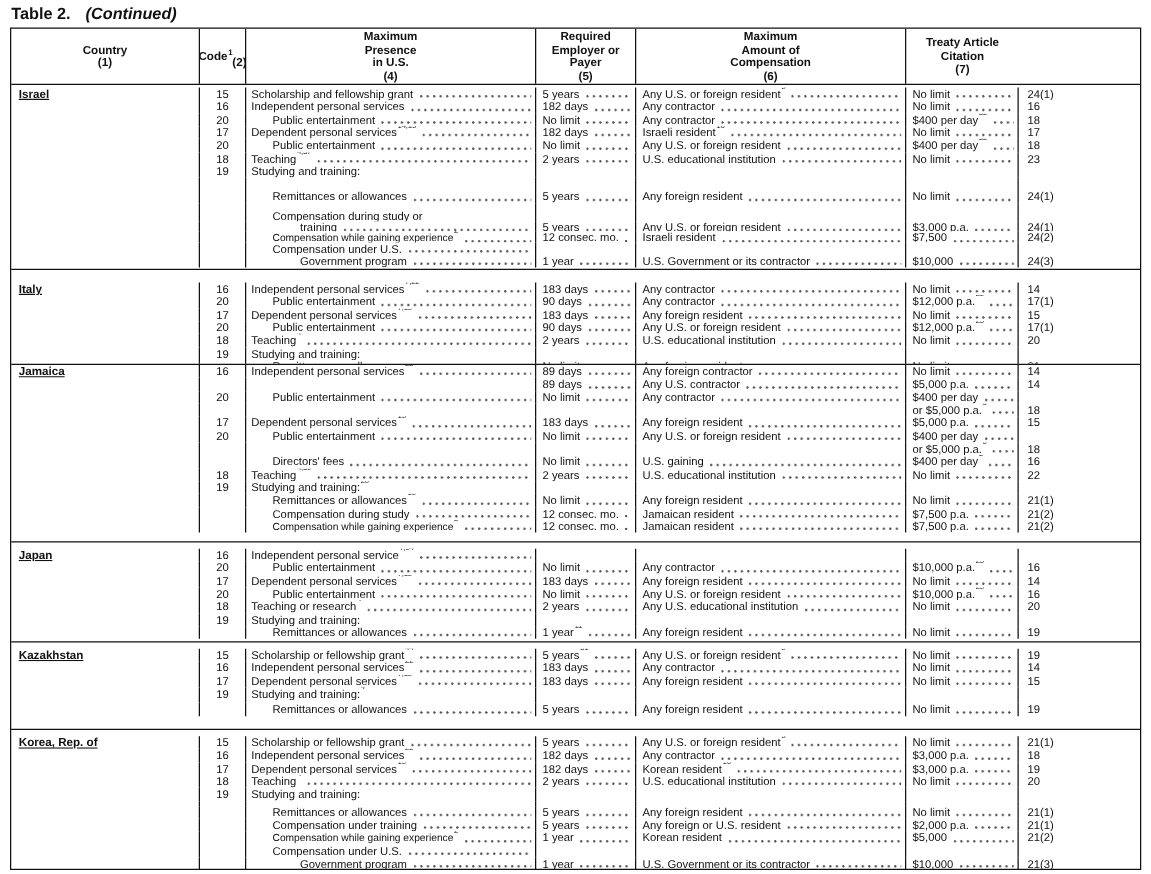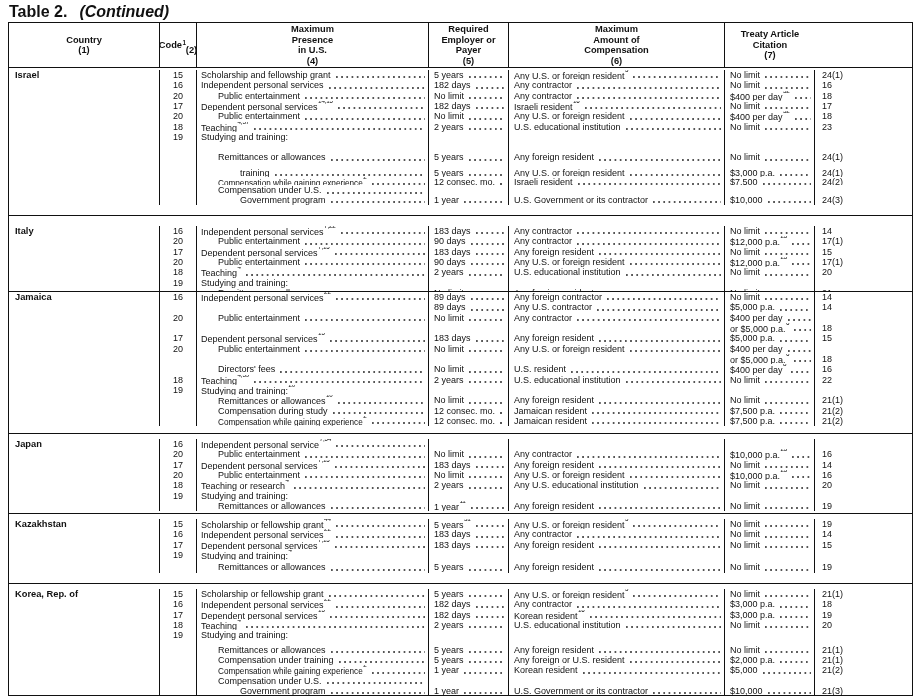--- a/index.html
+++ b/index.html
@@ -3,21 +3,21 @@
 <meta charset="utf-8">
 <style>
   * { box-sizing: border-box; margin: 0; padding: 0; }
   html,body { background:#ffffff; }
   body {
     width: 921px; height: 699px;
     font-family: "Liberation Sans", "DejaVu Sans", sans-serif;
     color:#111; position: relative; overflow: hidden;
   }
   .page { position:absolute; inset:0; }
-  .title { position:absolute; left:9px; top:3px; font-size:16px; font-weight:bold; }
+  .title { position:absolute; left:9px; top:3px; font-size:13px; font-weight:bold; }
   .title .tc { font-style:italic; margin-left:12px; }
 
   .tbl {
     position:absolute; left:8px; top:22px; width:905px; height:674px;
     border:1.5px solid #111; background:#fff;
   }
   .hdr, .row { display:grid; grid-template-columns:151px 37px 232px 80px 216px 90px 1fr; }
   .hdr { height:45px; border-bottom:1px solid #111; }
   .hcell {
     border-right:1px solid #111; display:flex; align-items:center; justify-content:center;
@@ -29,21 +29,21 @@
   .hpur { flex:1; display:flex; align-items:center; justify-content:center; white-space:pre-line; }
 
   .sec { border-top:1px solid #111; overflow:hidden; }
   .sec:first-child { border-top:none; }
   .row { }
   .cell {
     border-right:1px solid #111; display:flex; align-items:flex-start;
     font-size:9px; line-height:10px; white-space:nowrap; overflow:hidden;
   }
   .cell.c7 { border-right:none; }
-  .cell.c1 { padding-left:6px; }
+  .cell.c1 { padding-left:6px;text-decoration:underline; }
   .cell.c2 { justify-content:center; }
   .cell.c3 { padding-left:4px; }
   .cell.c4, .cell.c5, .cell.c6 { padding-left:5px; }
   .cell.c7 { padding-left:7px; }
   .cname { font-weight:bold; font-size:9.3px; }
   .tx { flex:0 0 auto; }
   .tx.sm { font-size:8.2px; }
   .ind1 { margin-left:17px; }
   .ind2 { margin-left:39px; }
   sup { font-size:6.3px; line-height:5px; position:relative; top:-3px; margin-left:0.5px; letter-spacing:-0.2px; }
@@ -287,20 +287,31 @@
             <div class="cell c3"></div>
             <div class="cell c4"></div>
             <div class="cell c5"></div>
             <div class="cell c6"></div>
             <div class="cell c7"></div>
           </div>
           <div class="row" style="height: 8.8px;">
             <div class="cell c1"></div>
             <div class="cell c2"></div>
             <div class="cell c3">
+              <span class="tx ind1">Compensation during study or</span>
+            </div>
+            <div class="cell c4"></div>
+            <div class="cell c5"></div>
+            <div class="cell c6"></div>
+            <div class="cell c7"></div>
+          </div>
+          <div class="row" style="height: 8.8px;">
+            <div class="cell c1"></div>
+            <div class="cell c2"></div>
+            <div class="cell c3">
               <span class="tx ind2">training</span>
               <span class="ld"></span>
             </div>
             <div class="cell c4">
               <span class="tx">5 years</span>
               <span class="ld"></span>
             </div>
             <div class="cell c5">
               <span class="tx">Any U.S. or foreign resident</span>
               <span class="ld"></span>
@@ -689,21 +700,21 @@
             <div class="cell c2"></div>
             <div class="cell c3">
               <span class="tx ind1">Directors' fees</span>
               <span class="ld"></span>
             </div>
             <div class="cell c4">
               <span class="tx">No limit</span>
               <span class="ld"></span>
             </div>
             <div class="cell c5">
-              <span class="tx">U.S. resident</span>
+              <span class="tx">U.S. gaining</span>
               <span class="ld"></span>
             </div>
             <div class="cell c6">
               <span class="tx">$400 per day<sup>8</sup></span>
               <span class="ld"></span>
             </div>
             <div class="cell c7">
               <span class="tx">16</span>
             </div>
           </div>

